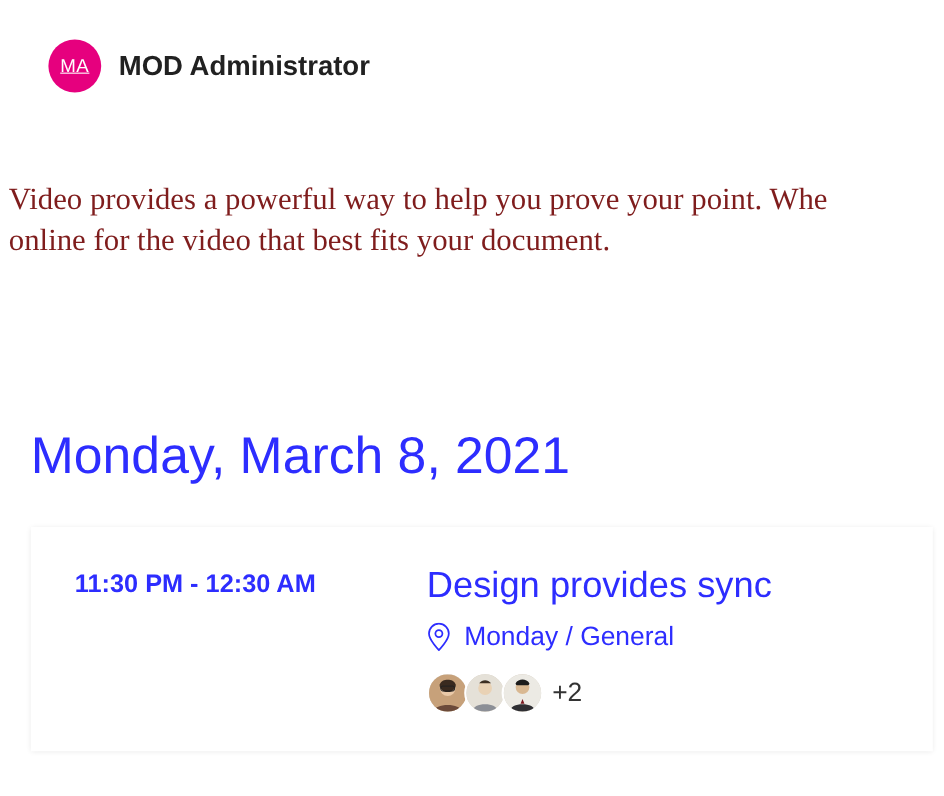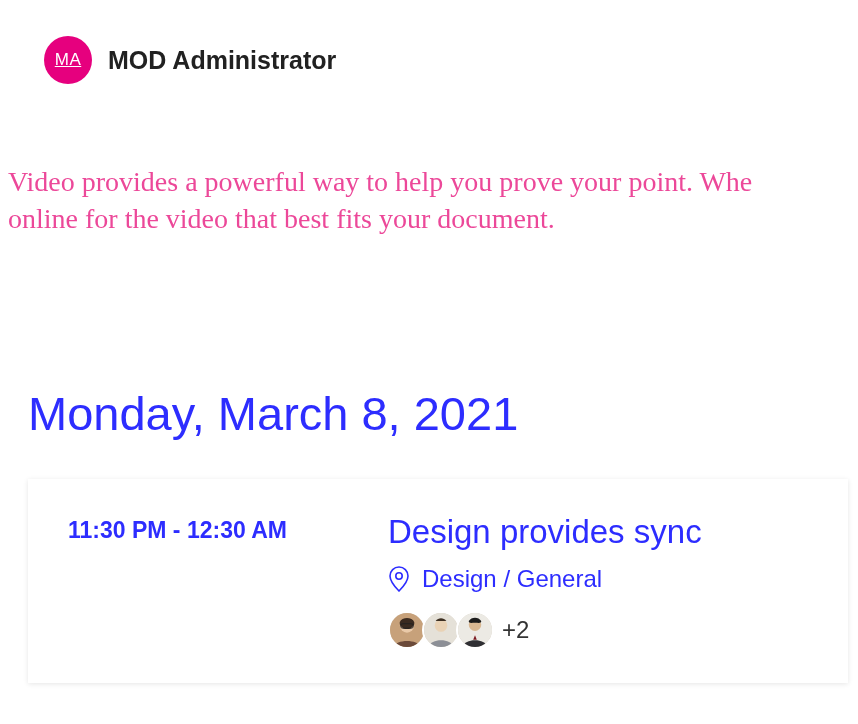--- a/index.html
+++ b/index.html
@@ -30,21 +30,21 @@
       text-decoration: underline;
     }
     .admin-name {
       margin-left: 16px;
       font-size: 25px;
       font-weight: 600;
       color: #212121;
     }
     .body-text {
       padding: 44px 0 0 8px;
-      color: #ec4899;
+      color: #7f1d1d;
       font-family: "Times New Roman", Times, serif;
       font-size: 28px;
       line-height: 1.3;
       white-space: pre-line;
     }
     .date-heading {
       padding: 48px 0 0 28px;
       color: #2d2dff;
       font-size: 47px;
       font-weight: 400;
@@ -127,21 +127,21 @@
   <div class="event-time">11:30 PM - 12:30 AM</div>
   <div class="event-details">
     <div class="event-title">Design provides sync</div>
     <div class="event-location">
       <span class="loc-icon">
         <svg width="22" height="26" viewBox="0 0 22 26" fill="none">
           <path d="M11 1C6 1 2 5 2 10c0 6 9 15 9 15s9-9 9-15c0-5-4-9-9-9z" stroke="#2d2dff" stroke-width="1.6" fill="none"></path>
           <circle cx="11" cy="10" r="3.2" stroke="#2d2dff" stroke-width="1.6" fill="none"></circle>
         </svg>
       </span>
-      <span>Design / General</span>
+      <span>Monday / General</span>
     </div>
     <div class="attendees">
       <span class="att-avatar">
         <svg viewBox="0 0 38 38">
           <rect width="38" height="38" fill="#c7a17a"></rect>
           <circle cx="19" cy="14" r="8" fill="#e9c9a8"></circle>
           <path d="M5 38c0-9 28-9 28 0" fill="#6b4a3a"></path>
           <path d="M11 10c2-6 14-6 16 0 1 3-2 8-8 8s-9-5-8-8z" fill="#3a2a1f"></path>
           <rect x="12" y="12" width="14" height="5" rx="2" fill="none" stroke="#222" stroke-width="1"></rect>
         </svg>

